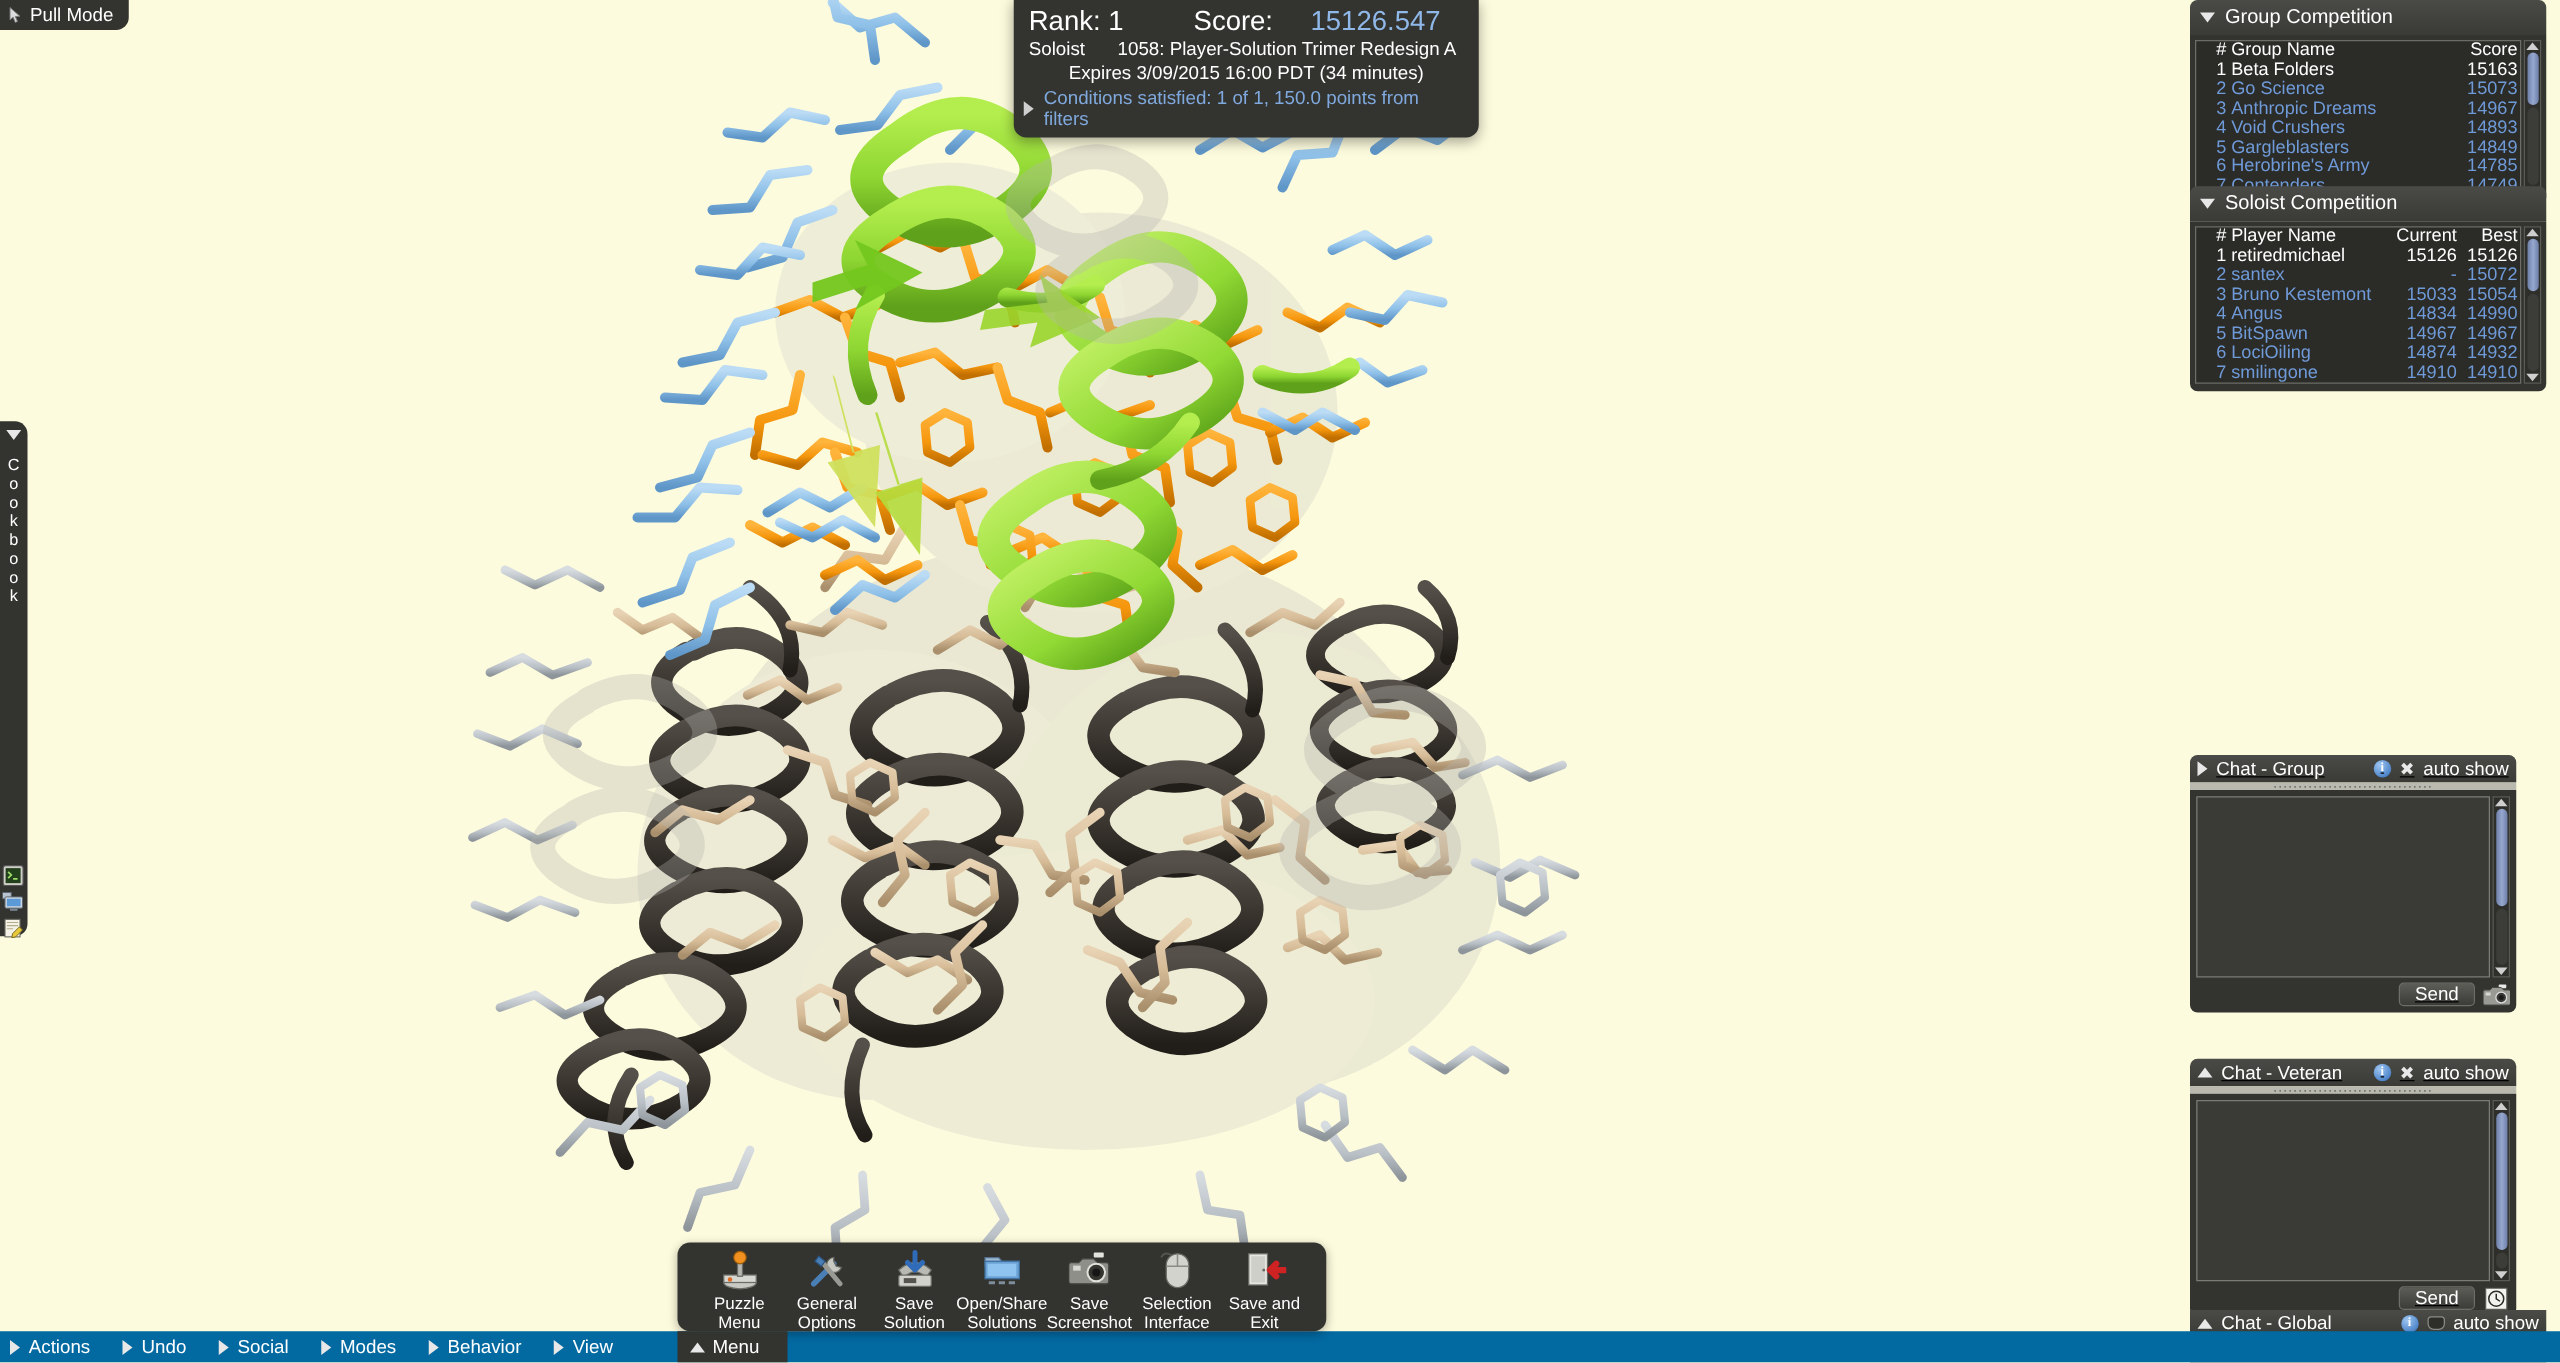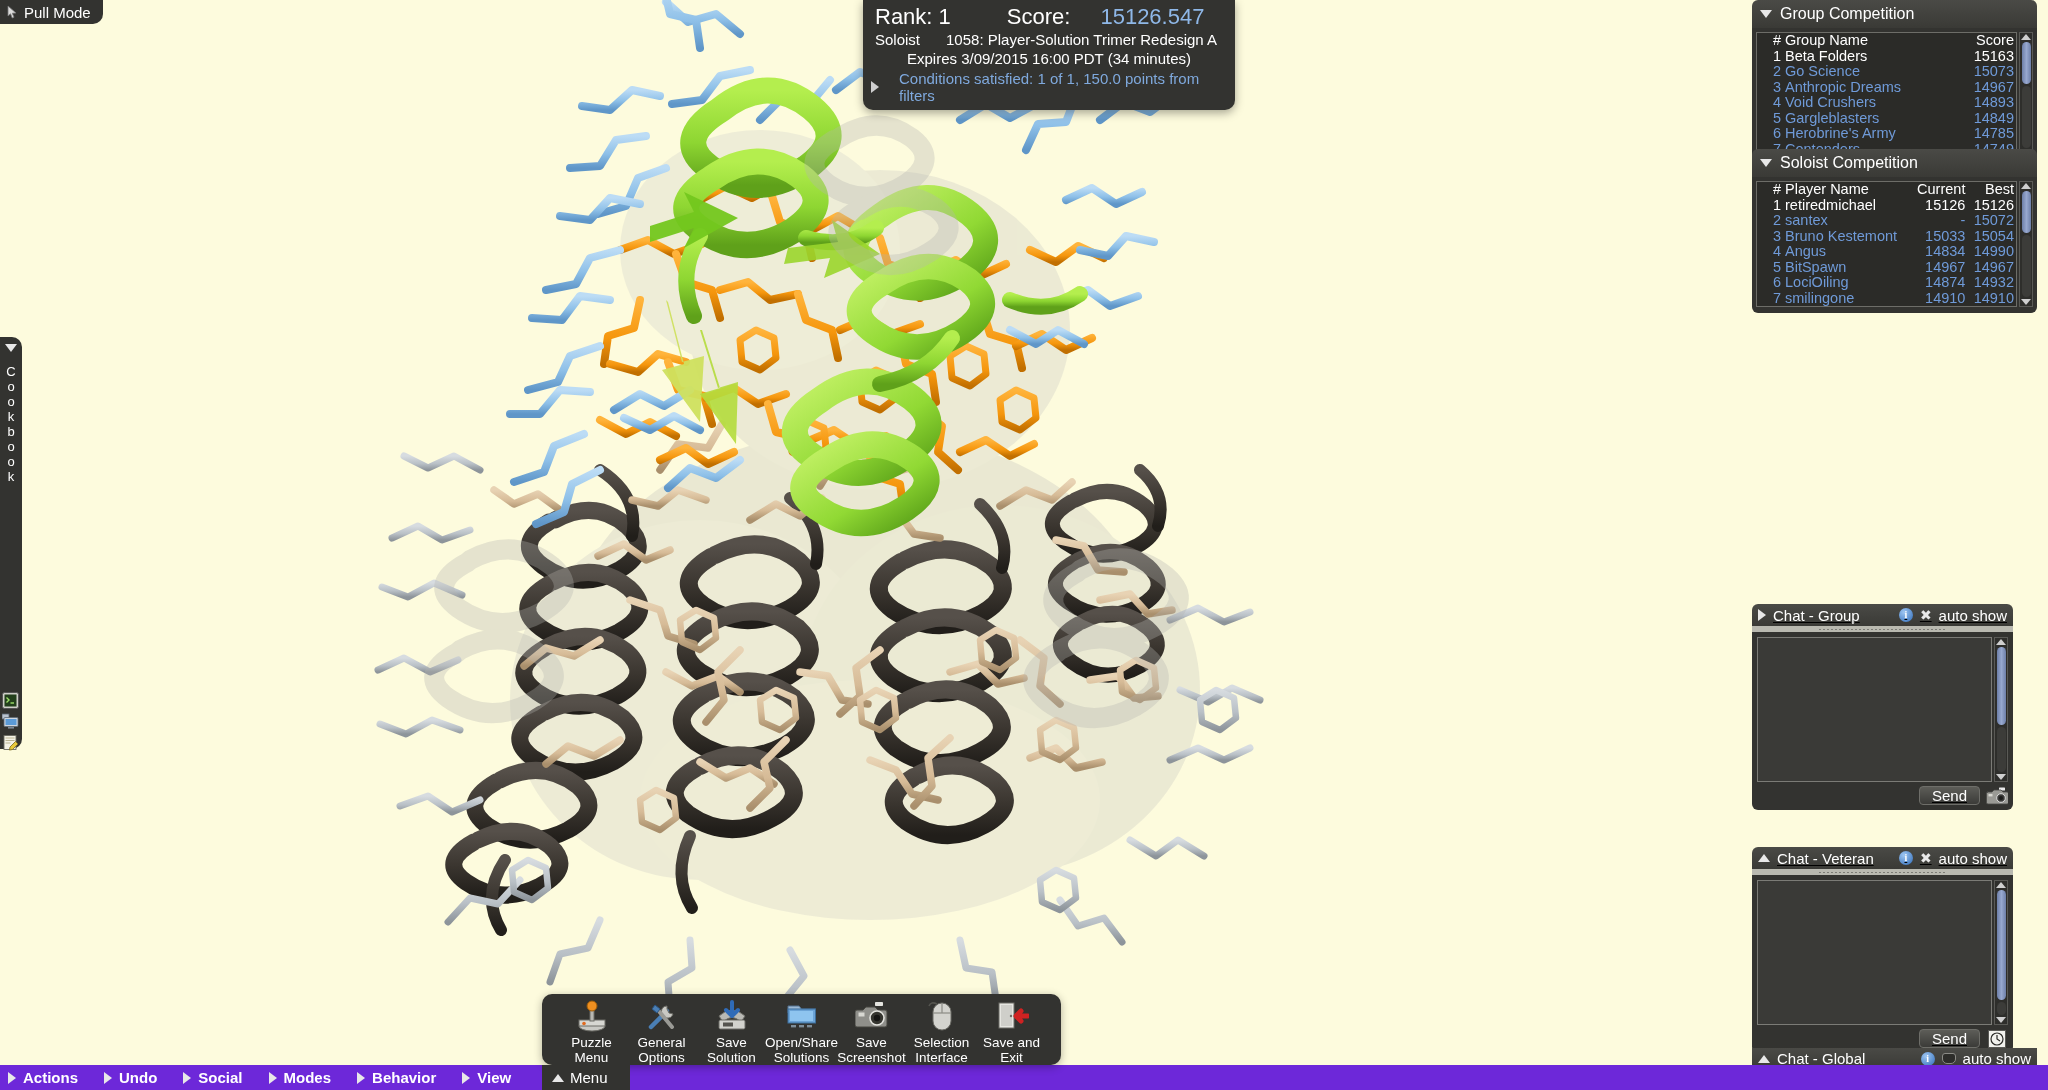--- a/index.html
+++ b/index.html
@@ -31,36 +31,36 @@
   #pull-mode {
     position:absolute; left:0; top:0; height:24px;
     background:#333330; color:#fff; font-size:15px;
     display:flex; align-items:center; gap:5px;
     padding:0 12px 0 6px; border-radius:0 0 10px 0;
     z-index:30;
   }
 
   
   #header-status {
-    position:absolute; left:863px; top:0; width:372px;
+    position:absolute; left:811px; top:0; width:372px;
     background:#333330; color:#fff; z-index:25;
     border-radius:0 0 10px 10px;
     padding:2px 8px 6px 8px;
     box-shadow:0 3px 10px rgba(0,0,0,.35);
   }
   #header-status .row1 { display:flex; align-items:baseline; font-size:22px; padding:2px 4px 1px 4px; }
   #header-status .row1 .rank { flex:0 0 auto; }
   #header-status .row1 .score-lbl { margin-left:56px; }
   #header-status .row1 .score-val { margin-left:30px; color:#8fb8e8; }
   #header-status .row2 { display:flex; font-size:15px; padding:0 4px; }
   #header-status .row2 .soloist { flex:0 0 auto; }
   #header-status .row2 .puzzle { margin-left:26px; }
   #header-status .row3 { font-size:15px; text-align:center; padding:2px 4px 0 4px; }
   #header-status .row4 {
-    display:flex; align-items:center; justify-content:center; gap:20px;
+    display:flex; align-items:center; justify-content:center; gap:8px;
     font-size:15px; color:#7fa9dd; padding-top:3px;
   }
   #header-status .row4 .tri-right { border-left-color:#cfcfcf; }
 
   
   #cookbook {
     position:absolute; left:0; top:337px; width:22px; height:412px;
     background:#333330; border-radius:0 10px 10px 0; z-index:20;
     display:flex; flex-direction:column; align-items:center; padding-top:7px;
   }
@@ -165,22 +165,22 @@
   .tool-item .lbl { color:#fff; font-size:13.5px; line-height:15px; text-align:center; margin-top:2px; }
 
   
   #menu-tab {
     position:absolute; left:542px; top:1065px; width:88px; height:25px;
     background:#333330; color:#fff; font-size:15px;
     display:flex; align-items:center; gap:6px; padding-left:10px; z-index:23;
   }
   #statusbar {
     position:absolute; left:0; top:1065px; width:2048px; height:25px;
-    background:#6d28d9; color:#fff; font-size:15px;
-    display:flex; align-items:center; z-index:21;font-weight:bold;
+    background:#0369a1; color:#fff; font-size:15px;
+    display:flex; align-items:center; z-index:21;
   }
   #statusbar .sb-item { display:flex; align-items:center; gap:7px; padding:0 18px 0 8px; }
 </style>
 </head>
 <body>
 
 <div id="root">
 
   <div id="viewport">
     <svg id="protein-svg" viewBox="0 0 2048 1090">

